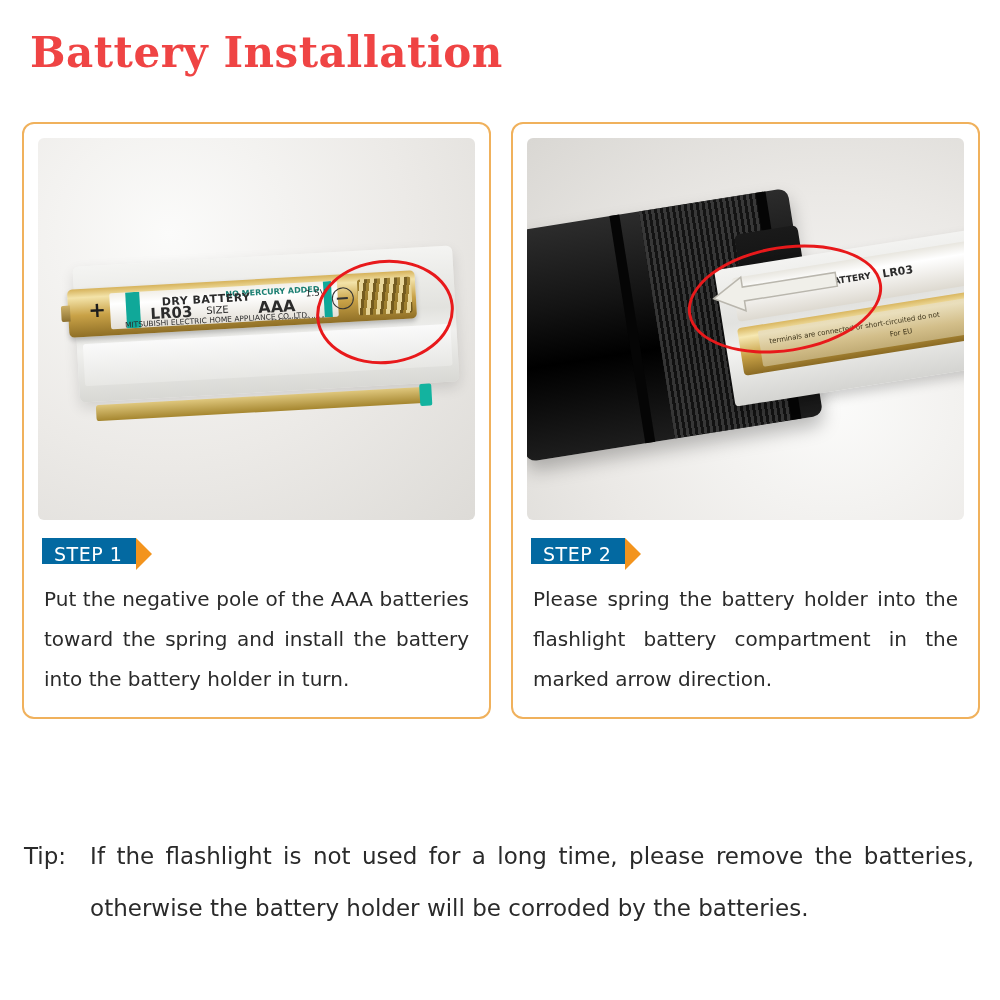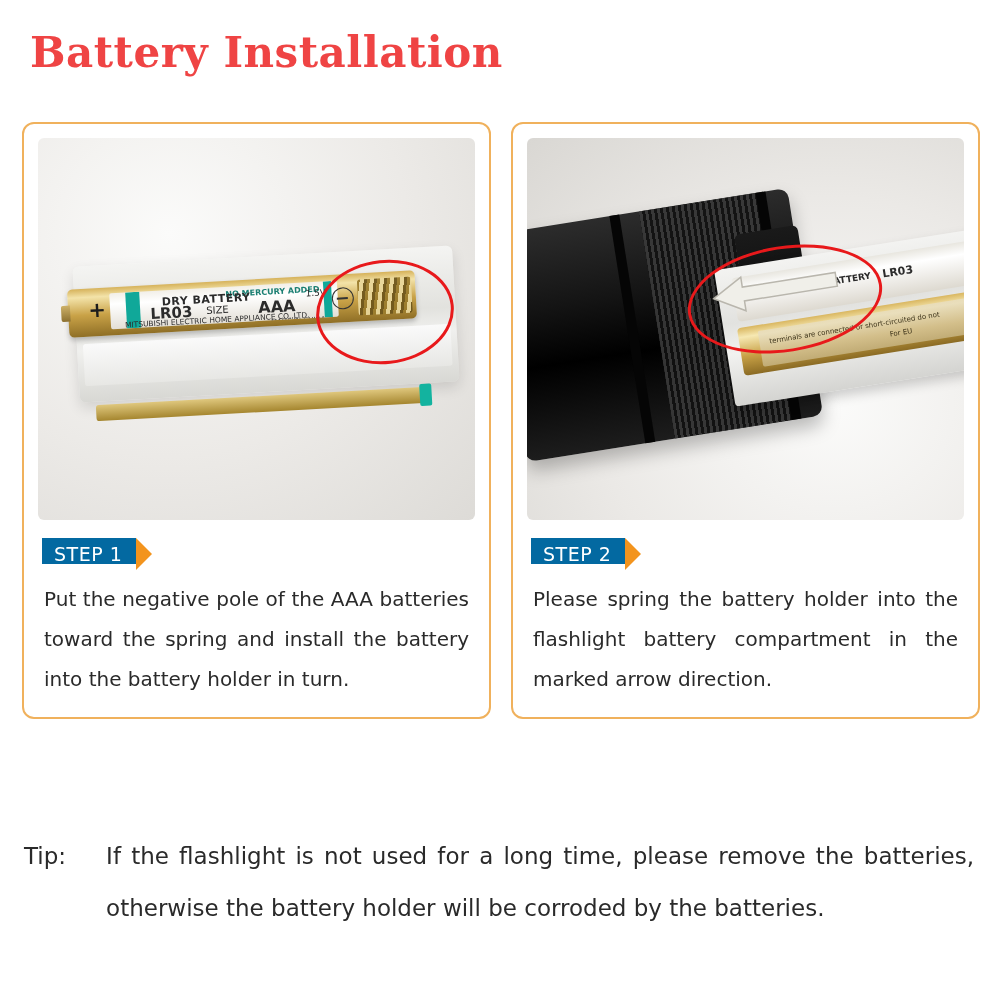--- a/index.html
+++ b/index.html
@@ -280,21 +280,21 @@
     font-family: "DejaVu Sans", sans-serif;
   }
 
   
   .tip {
     position: absolute;
     left: 24px;
     top: 830px;
     width: 950px;
     display: flex;
-    gap: 26px;
+    gap: 10px;
   }
   .tip-label {
     font-size: 23px;
     line-height: 52px;
     color: #2a2a2a;
     white-space: nowrap;
   }
   .tip-body {
     font-size: 23px;
     line-height: 52px;

